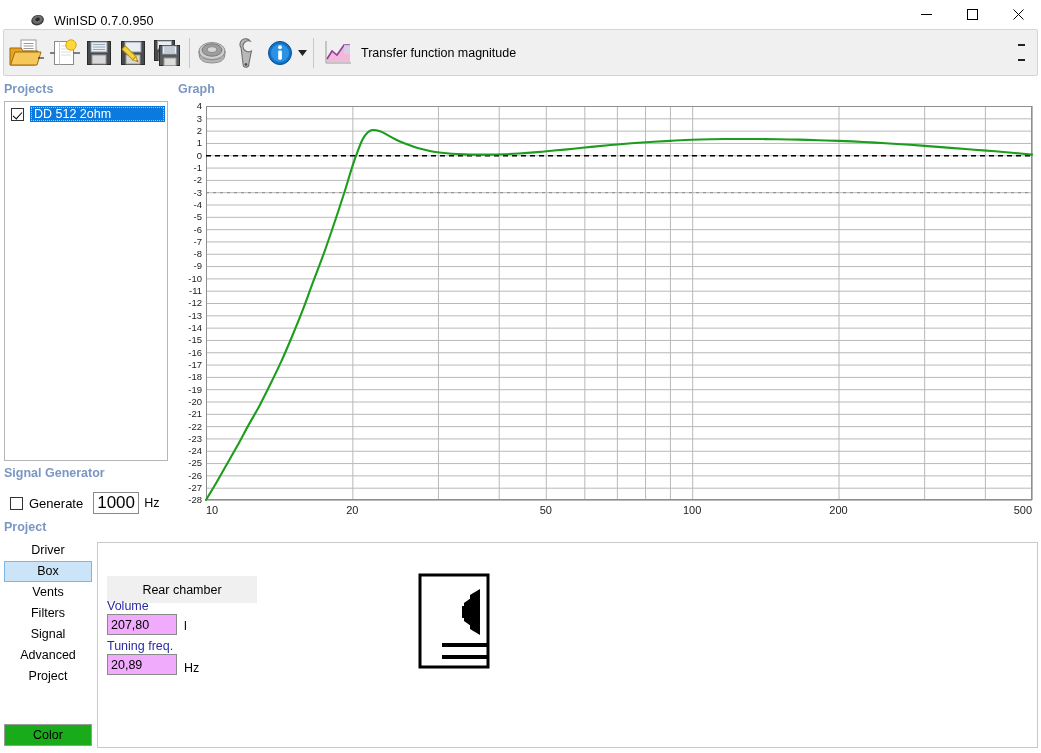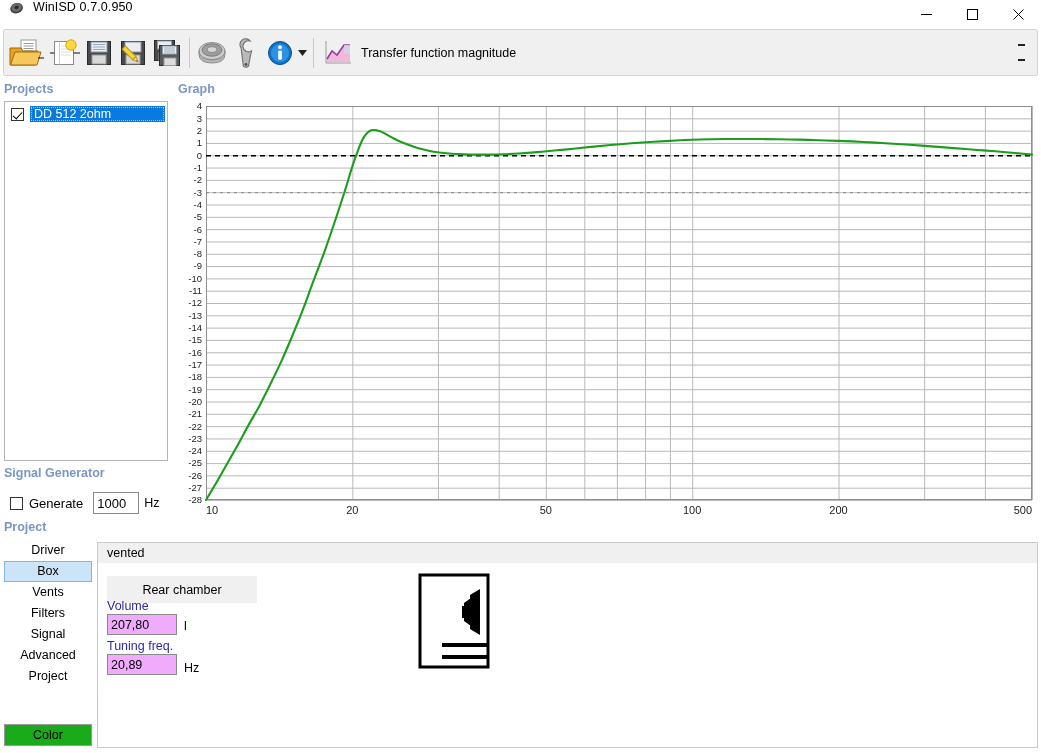--- a/index.html
+++ b/index.html
@@ -10,21 +10,21 @@
     background: #ffffff;
     font-family: "Liberation Sans", sans-serif;
     font-size: 12px;
     color: #000;
   }
   #app { position: relative; width: 1041px; height: 753px; }
 
   
   .titlebar {
     position: absolute; left: 0; top: 0; width: 1041px; height: 28px;
-    background: #ffffff; display: flex; align-items: flex-start;
+    background: #ffffff; display: flex; align-items: flex-end; padding-left: 21px;
   }
   .titlebar .app-icon {
     width: 16px; height: 16px; margin-left: 9px; margin-right: 8px;
     position: relative; flex: none;
   }
   .titlebar .app-title {
     font-size: 12.5px; color: #000; letter-spacing: .1px;
   }
   .winbtns { margin-left: auto; display: flex; height: 28px; }
   .winbtn {
@@ -75,21 +75,21 @@
     white-space: nowrap; overflow: hidden;
   }
 
   
   .siggen-row {
     position: absolute; left: 10px; top: 492px; display:flex; align-items:center;
   }
   .gen-label { font-size: 13px; margin-right: 10px; }
   .freq-input {
     width: 46px; height: 22px; border: 1px solid #8a8a8a; background:#fff;
-    font-family: "Liberation Sans", sans-serif; font-size: 13px;
+    font-family: "Liberation Sans", sans-serif; font-size: 17px;
     padding: 1px 3px; color:#000;
   }
   .unit { font-size: 12.5px; margin-left: 5px; }
 
   
   .nav {
     position: absolute; left: 4px; top: 540px; width: 88px;
   }
   .nav-item {
     height: 21px; line-height: 21px; text-align: center; font-size: 12.5px;
@@ -419,21 +419,20 @@
         <text x="180.35383543197085" y="414" text-anchor="middle" font-family="&quot;Liberation Sans&quot;, sans-serif" font-size="11" fill="#1c1c1c">20</text>
         <text x="373.82308228401456" y="414" text-anchor="middle" font-family="&quot;Liberation Sans&quot;, sans-serif" font-size="11" fill="#1c1c1c">50</text>
         <text x="520.1769177159854" y="414" text-anchor="middle" font-family="&quot;Liberation Sans&quot;, sans-serif" font-size="11" fill="#1c1c1c">100</text>
         <text x="666.5307531479563" y="414" text-anchor="middle" font-family="&quot;Liberation Sans&quot;, sans-serif" font-size="11" fill="#1c1c1c">200</text>
         <text x="860" y="414" text-anchor="end" font-family="&quot;Liberation Sans&quot;, sans-serif" font-size="11" fill="#1c1c1c">500</text>
         <path d="M34.00,400.00 C35.72,397.13 40.95,388.51 44.30,382.76 C47.66,377.02 50.62,371.68 54.12,365.52 C57.63,359.37 61.69,352.39 65.34,345.83 C68.98,339.26 72.25,332.90 75.99,326.13 C79.72,319.35 83.94,312.38 87.77,305.19 C91.59,298.01 95.30,290.42 98.92,283.03 C102.55,275.64 106.07,268.46 109.52,260.87 C112.97,253.28 116.10,245.89 119.61,237.48 C123.12,229.06 127.02,219.62 130.58,210.39 C134.15,201.15 137.42,191.71 141.01,182.07 C144.61,172.42 148.54,162.57 152.16,152.52 C155.78,142.46 159.30,132.00 162.75,121.74 C166.19,111.48 169.90,100.19 172.83,90.96 C175.77,81.72 178.23,72.90 180.35,66.33 C182.48,59.76 183.85,56.07 185.57,51.56 C187.28,47.04 188.98,42.42 190.66,39.24 C192.33,36.06 193.99,34.01 195.62,32.47 C197.26,30.93 198.41,30.21 200.48,30.01 C202.54,29.80 205.55,30.42 208.02,31.24 C210.49,32.06 212.77,33.60 215.30,34.93 C217.83,36.27 220.48,37.91 223.20,39.24 C225.93,40.58 228.89,41.81 231.65,42.94 C234.41,44.07 237.12,45.09 239.77,46.02 C242.43,46.94 244.42,47.62 247.59,48.48 C250.77,49.34 255.16,50.47 258.81,51.19 C262.45,51.91 265.99,52.36 269.46,52.79 C272.92,53.22 275.77,53.51 279.59,53.77 C283.42,54.04 288.25,54.24 292.39,54.39 C296.54,54.53 300.55,54.59 304.46,54.63 C308.38,54.68 311.30,54.70 315.88,54.63 C320.45,54.57 326.76,54.45 331.92,54.27 C337.08,54.08 341.28,53.88 346.83,53.53 C352.38,53.18 359.33,52.66 365.20,52.17 C371.08,51.68 376.06,51.15 382.10,50.57 C388.15,50.00 395.30,49.34 401.49,48.72 C407.68,48.11 413.03,47.49 419.24,46.88 C425.45,46.26 432.05,45.63 438.75,45.03 C445.45,44.44 452.85,43.82 459.43,43.31 C466.02,42.79 471.86,42.36 478.28,41.95 C484.69,41.54 490.95,41.21 497.93,40.84 C504.91,40.48 513.12,40.00 520.18,39.74 C527.24,39.47 533.30,39.37 540.30,39.24 C547.30,39.12 554.96,39.04 562.16,39.00 C569.37,38.96 576.27,38.96 583.54,39.00 C590.81,39.04 598.73,39.14 605.79,39.24 C612.85,39.35 619.11,39.45 625.91,39.61 C632.72,39.78 639.85,40.02 646.62,40.23 C653.39,40.43 659.07,40.56 666.53,40.84 C673.99,41.13 683.55,41.54 691.40,41.95 C699.25,42.36 705.95,42.83 713.65,43.31 C721.34,43.78 730.00,44.27 737.57,44.78 C745.14,45.30 751.72,45.83 759.07,46.39 C766.41,46.94 774.49,47.55 781.65,48.11 C788.82,48.66 795.13,49.18 802.05,49.71 C808.98,50.24 816.46,50.76 823.19,51.31 C829.91,51.86 836.26,52.48 842.39,53.03 C848.53,53.59 857.07,54.37 860.00,54.63" fill="none" stroke="#1d9c1d" stroke-width="2.1" stroke-linejoin="round" stroke-linecap="round"></path>
       </svg>
   </div>
 
   <div class="param-panel">
-    <div class="panel-header">vented</div>
     <div class="chamber-tab">Rear chamber</div>
 
     <div class="field-label" style="left:9px; top:56px;">Volume</div>
     <input class="field-input" style="left: 9px; top: 71px;" value="207,80">
     <div class="field-unit" style="left:86px; top:76px;">l</div>
 
     <div class="field-label" style="left:9px; top:96px;">Tuning freq.</div>
     <input class="field-input" style="left: 9px; top: 111px;" value="20,89">
     <div class="field-unit" style="left:86px; top:118px;">Hz</div>
 

